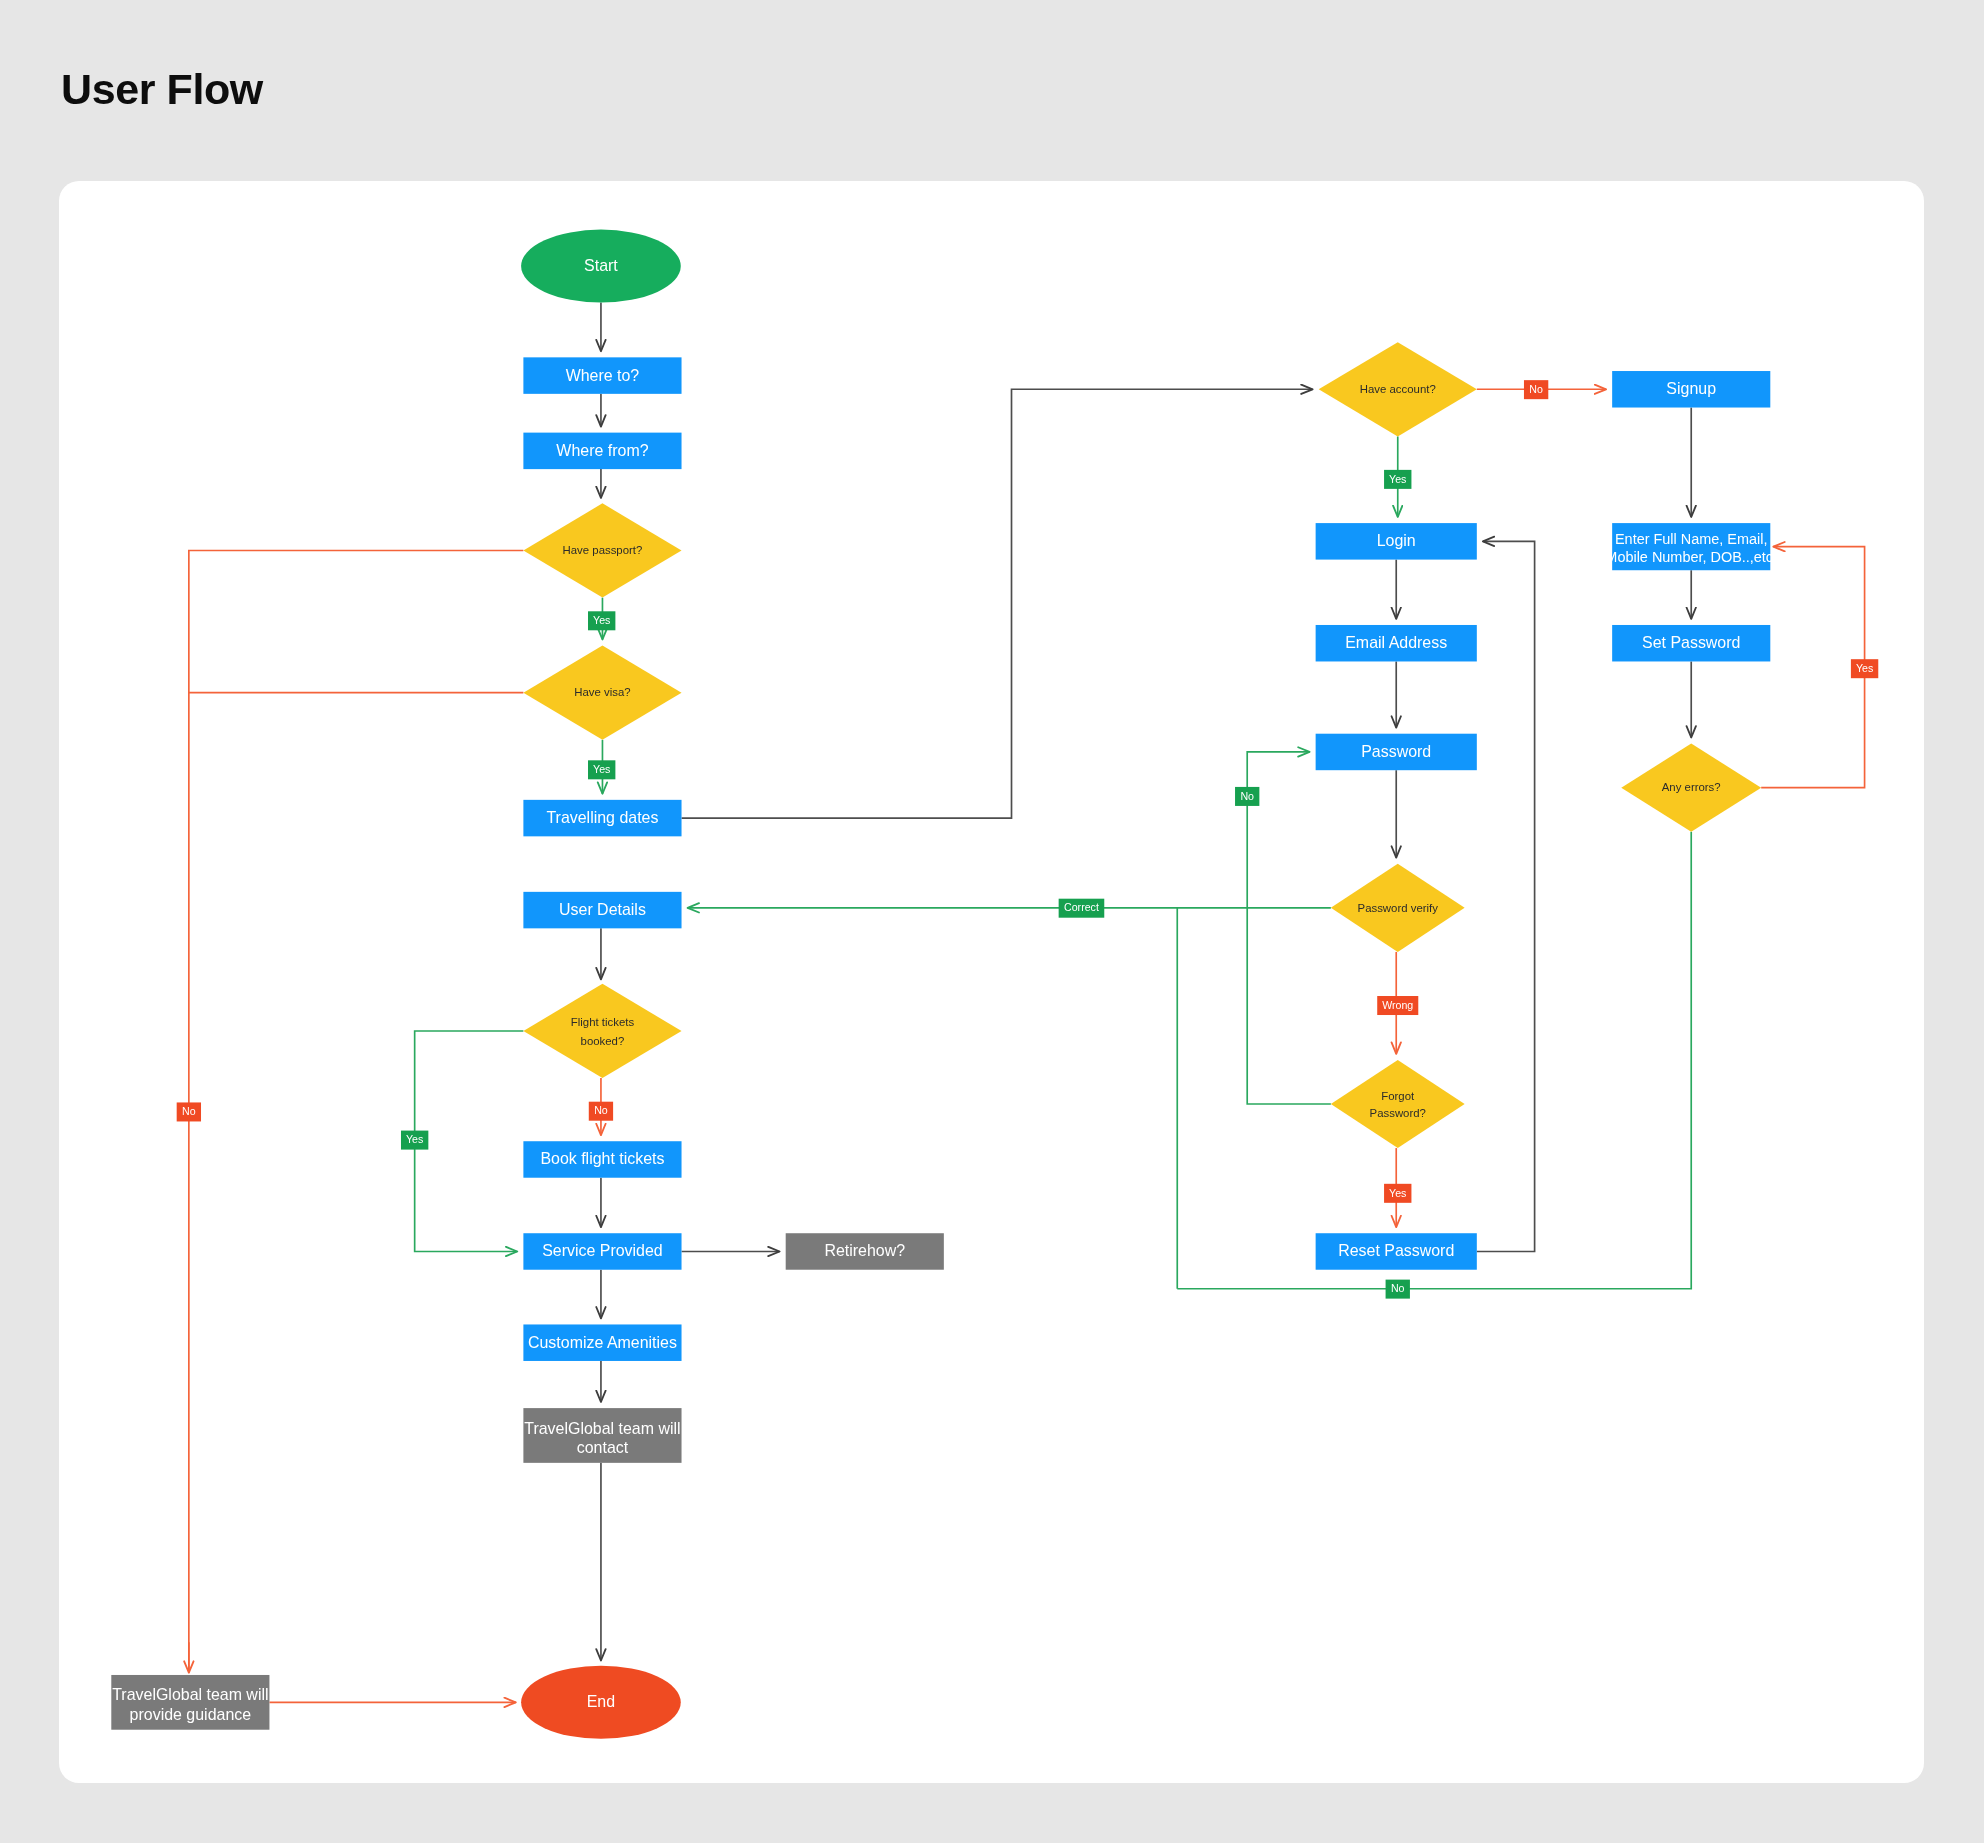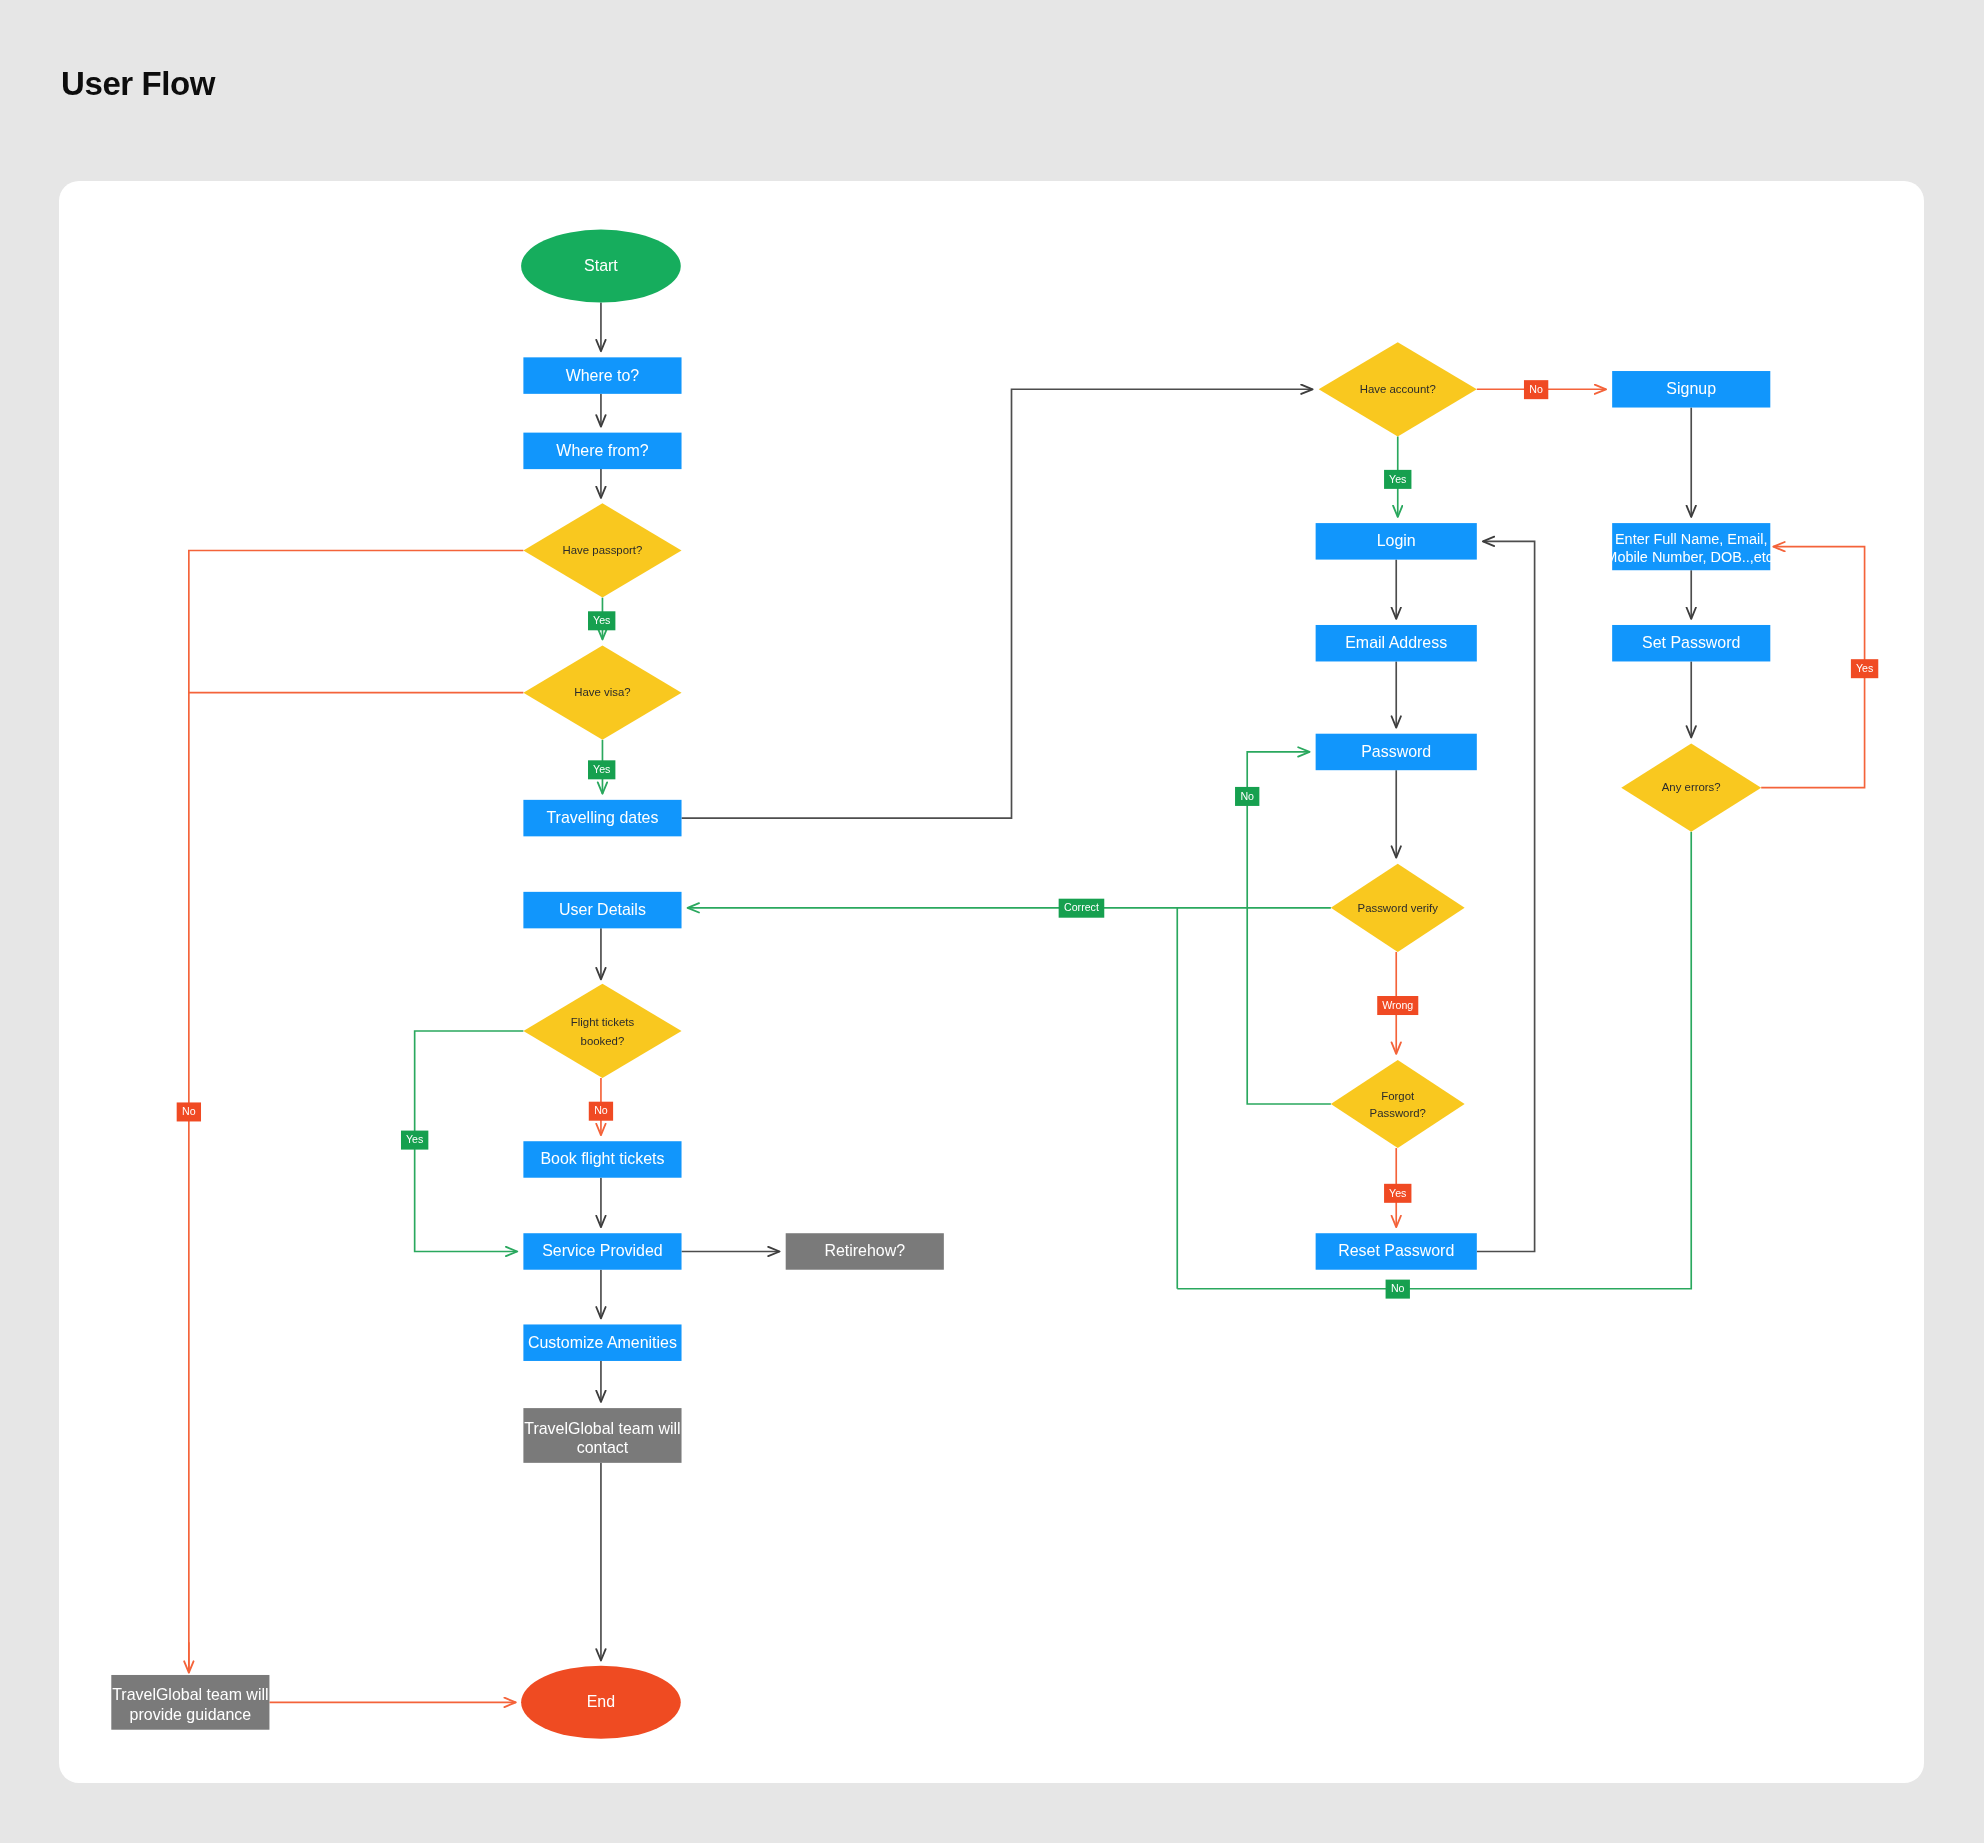--- a/index.html
+++ b/index.html
@@ -5,21 +5,21 @@
 <style>
   html,body{margin:0;padding:0;}
   body{
     width:1985px;height:1843px;
     background:#e6e6e6;
     font-family:"Liberation Sans","DejaVu Sans",sans-serif;
     overflow:hidden;
   }
   #page-title{
     position:absolute;left:61px;top:65px;
-    font-size:33px;font-weight:bold;color:#0d0d0d;
+    font-size:43px;font-weight:bold;color:#0d0d0d;
     letter-spacing:-0.4px;
   }
   #canvas-card{
     position:absolute;left:59px;top:181px;
     width:1865px;height:1602px;
     background:#ffffff;border-radius:20px;
   }
   #flow-svg{position:absolute;left:0;top:0;width:1985px;height:1843px;}
   .node-label{fill:#ffffff;font-size:21px;font-family:"Liberation Sans","DejaVu Sans",sans-serif;}
   .diamond-label{fill:#2b2b2b;font-size:15px;font-family:"Liberation Sans","DejaVu Sans",sans-serif;}

